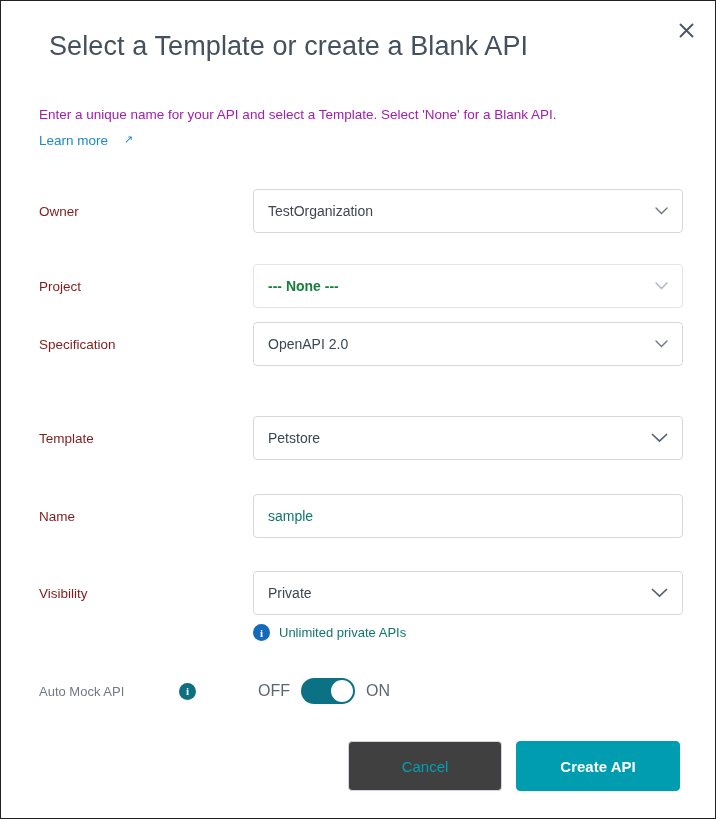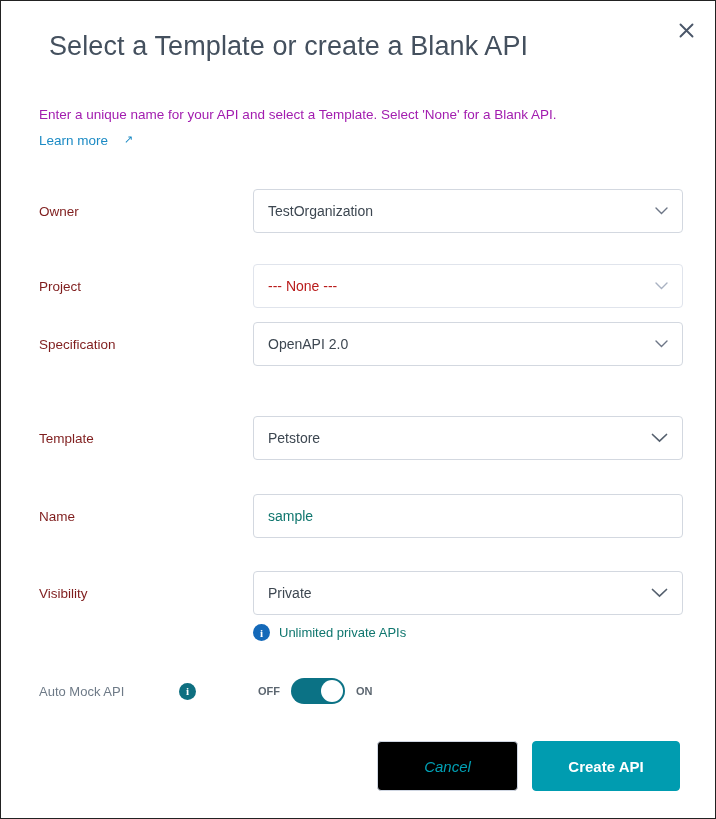--- a/index.html
+++ b/index.html
@@ -101,22 +101,23 @@
     background: #ffffff;
     display: flex;
     align-items: center;
     padding: 4px 14px;
     font-size: 14px;
     color: #3d4751;
     cursor: pointer;
   }
   .field.disabled {
     border-color: #e0e4ec;
-    color: #b91c1c;
+    color: #15803d;
     cursor: default;
+    font-weight: bold;
   }
   .field.textinput {
     cursor: text;
     color: #0f766e;
   }
   .chev {
     position: absolute;
     right: 14px;
     top: 50%;
     transform: translateY(-50%);
@@ -168,23 +169,22 @@
     flex: none;
   }
   .mock-info { margin-right: 0; }
   .toggle-group {
     display: flex;
     align-items: center;
     margin-left: 62px;
     gap: 11px;
   }
   .toggle-side {
-    font-size: 11px;
+    font-size: 16px;
     color: #5c6670;
-    font-weight: bold;
   }
   .toggle {
     width: 54px;
     height: 26px;
     border-radius: 13px;
     background: #0b7285;
     position: relative;
     cursor: pointer;
     flex: none;
   }
@@ -212,28 +212,27 @@
     border-radius: 4px;
     font-size: 15px;
     display: flex;
     align-items: center;
     justify-content: center;
     cursor: pointer;
     box-sizing: border-box;
     font-family: "Liberation Sans", sans-serif;
   }
   .btn-cancel {
-    width: 141px;
-    background: #000000;
+    width: 154px;
+    background: #404040;
     border: 1px solid #cfd6e2;
     color: #00a0b4;
-    font-style: italic;
   }
   .btn-create {
-    width: 148px;
+    width: 164px;
     background: #009cb0;
     border: 1px solid #009cb0;
     color: #ffffff;
     font-weight: bold;
   }
 </style>
 </head>
 <body>
 
 <div class="dialog">

